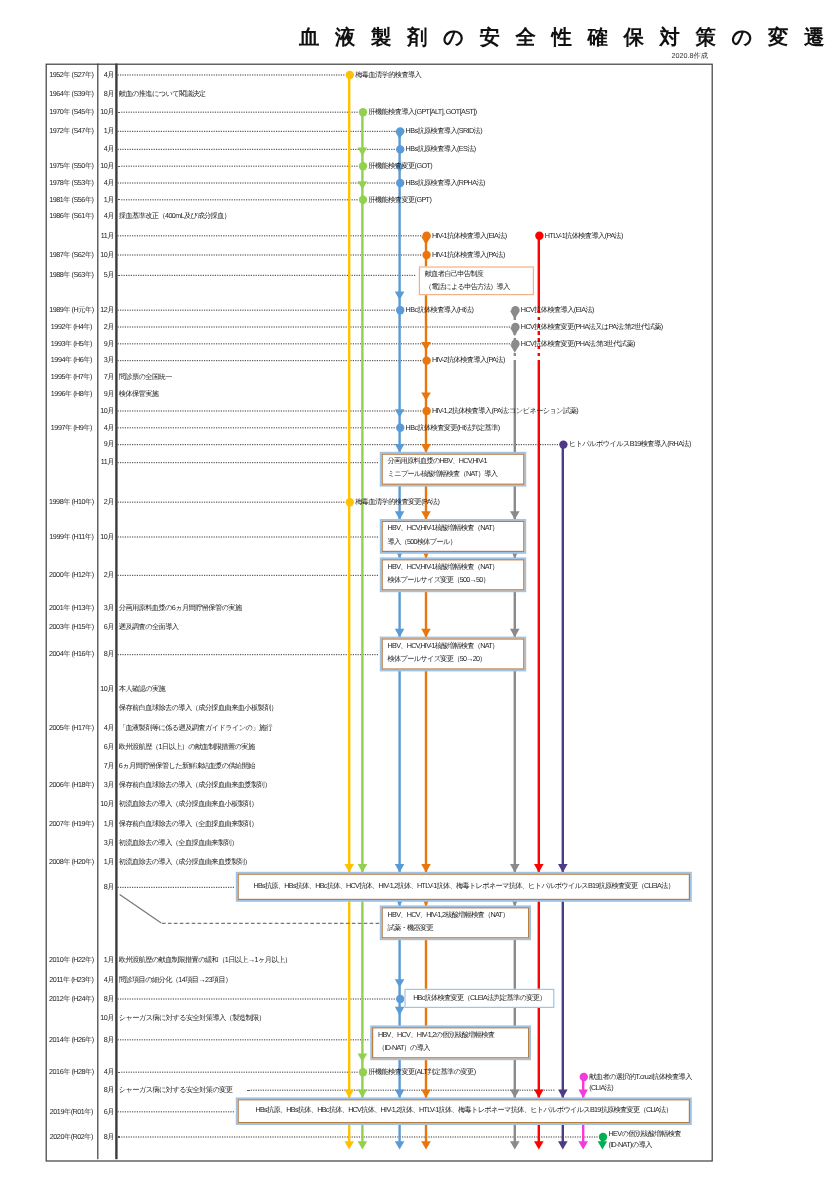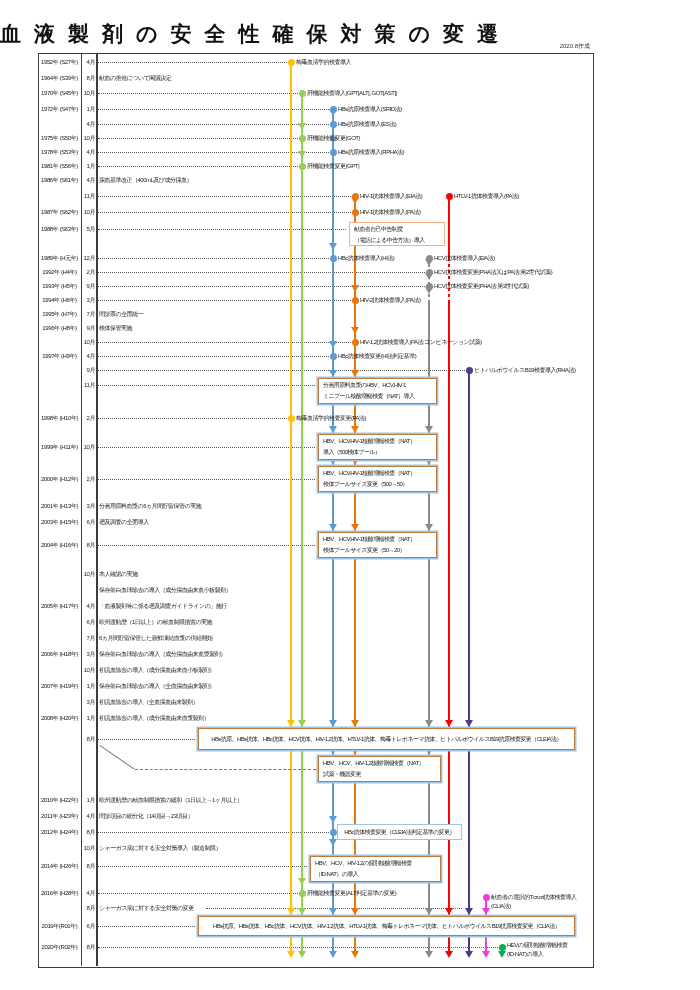--- a/index.html
+++ b/index.html
@@ -1,18 +1,18 @@
 <!DOCTYPE html>
 <html><head>
 <meta charset="utf-8">
 <style>
   html,body{margin:0;padding:0;background:#fff;}
   .page{position:relative;width:700px;height:990px;background:#fff;overflow:hidden;
         font-family:"Liberation Sans","DejaVu Sans",sans-serif;color:#222;}
-  .title{position:absolute;left:0;right:0;top:20px;text-align:left;font-size:21px;
+  .title{position:absolute;left:0;right:0;top:20px;text-align:right;font-size:17px;
          font-weight:bold;letter-spacing:13px;color:#111;white-space:nowrap;font-family:Liberation Mono, monospace;}
   .made{position:absolute;right:110px;top:42px;font-size:6px;color:#333;}
   .frame{position:absolute;border:1.5px solid #3c3c3c;background:transparent;}
   .vsep{position:absolute;width:0;border-left:1px solid #3c3c3c;}
   .vsep2{position:absolute;width:0;border-left:2px solid #3c3c3c;}
   .ylab{position:absolute;font-size:6px;letter-spacing:-0.4px;width:41px;left:39px;
         text-align:center;white-space:nowrap;color:#222;}
   .mlab{position:absolute;font-size:6px;letter-spacing:-0.4px;width:14px;left:81px;
         text-align:right;white-space:nowrap;color:#222;}
   .rowtext{position:absolute;font-size:6px;letter-spacing:-0.5px;white-space:nowrap;color:#222;}

